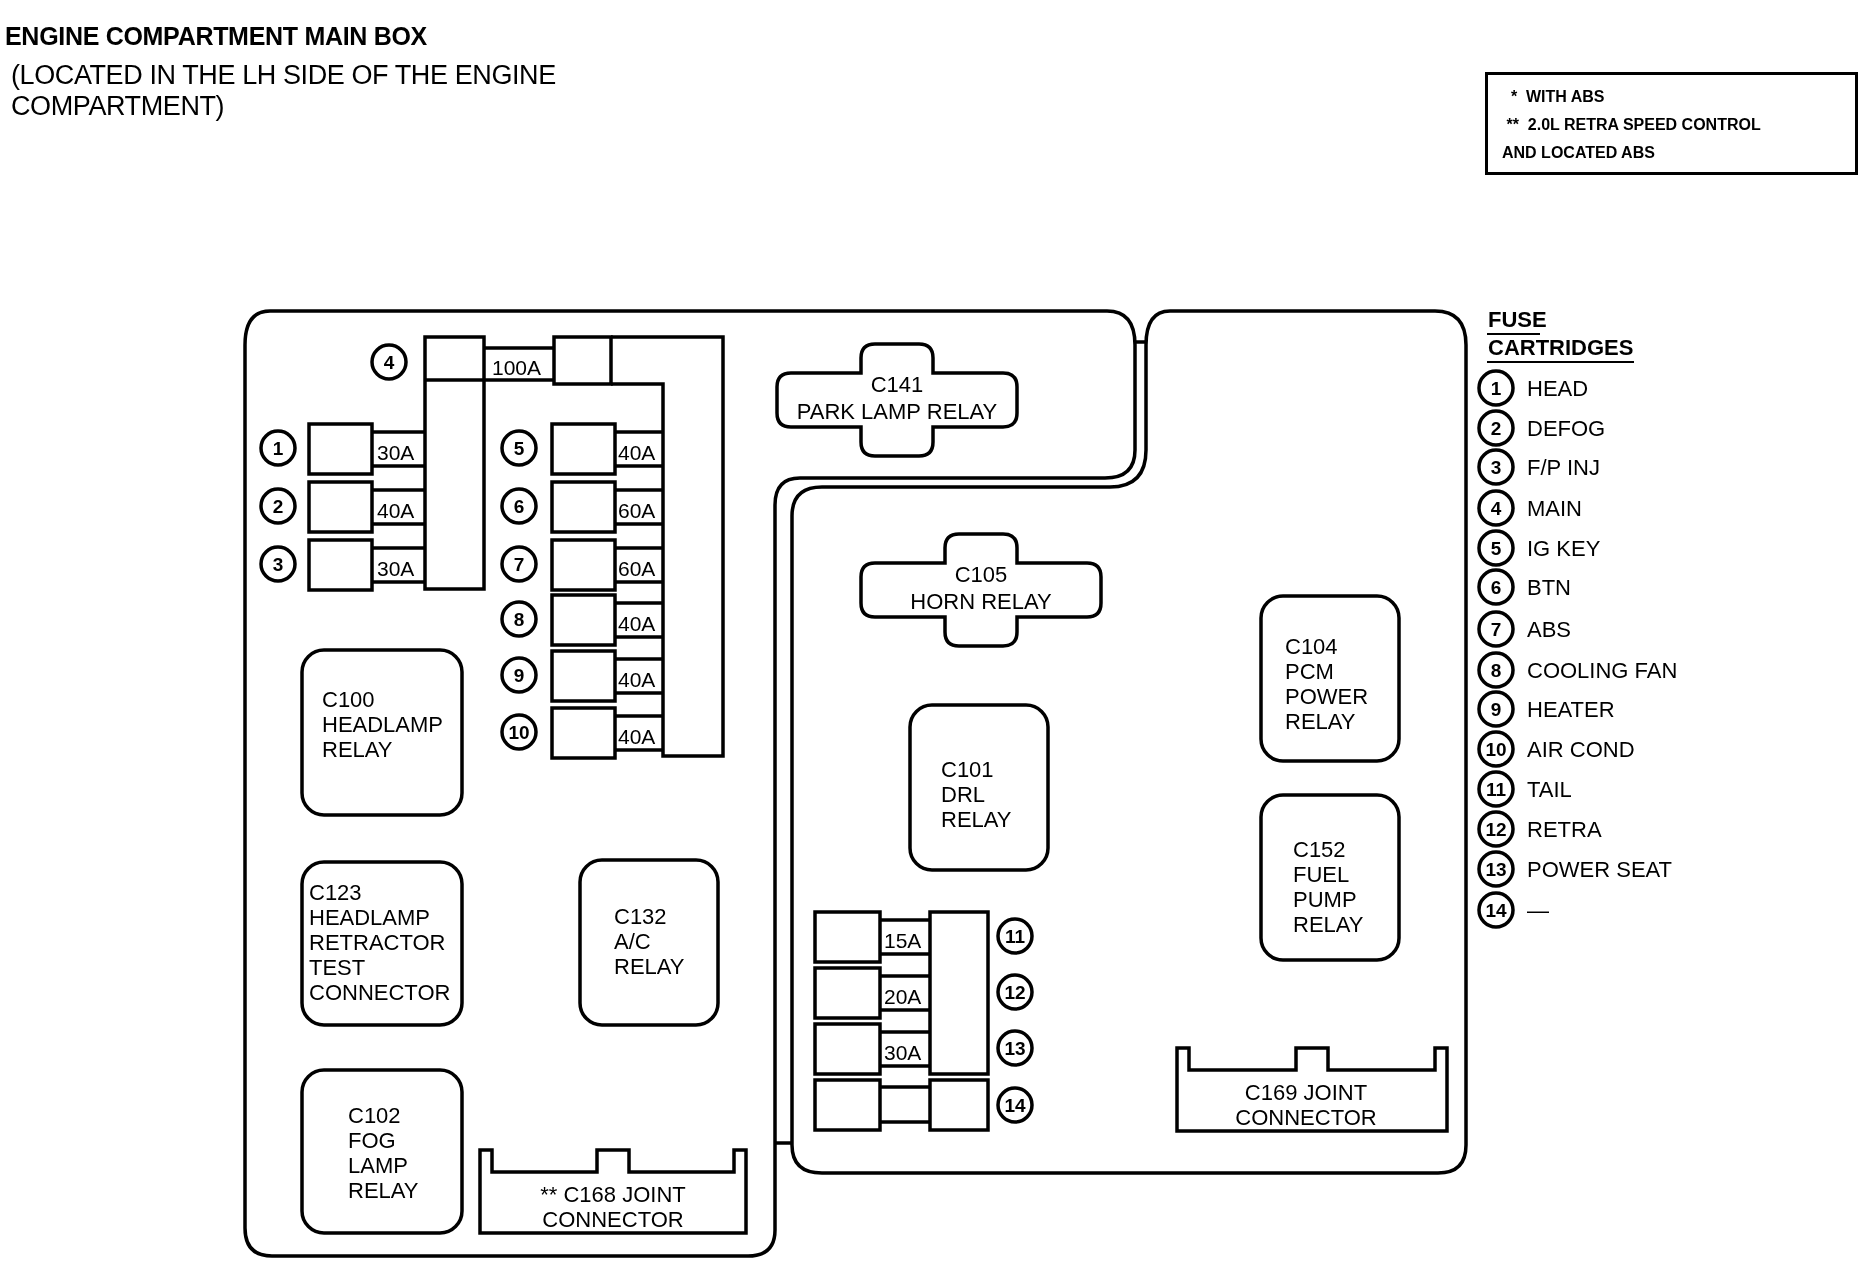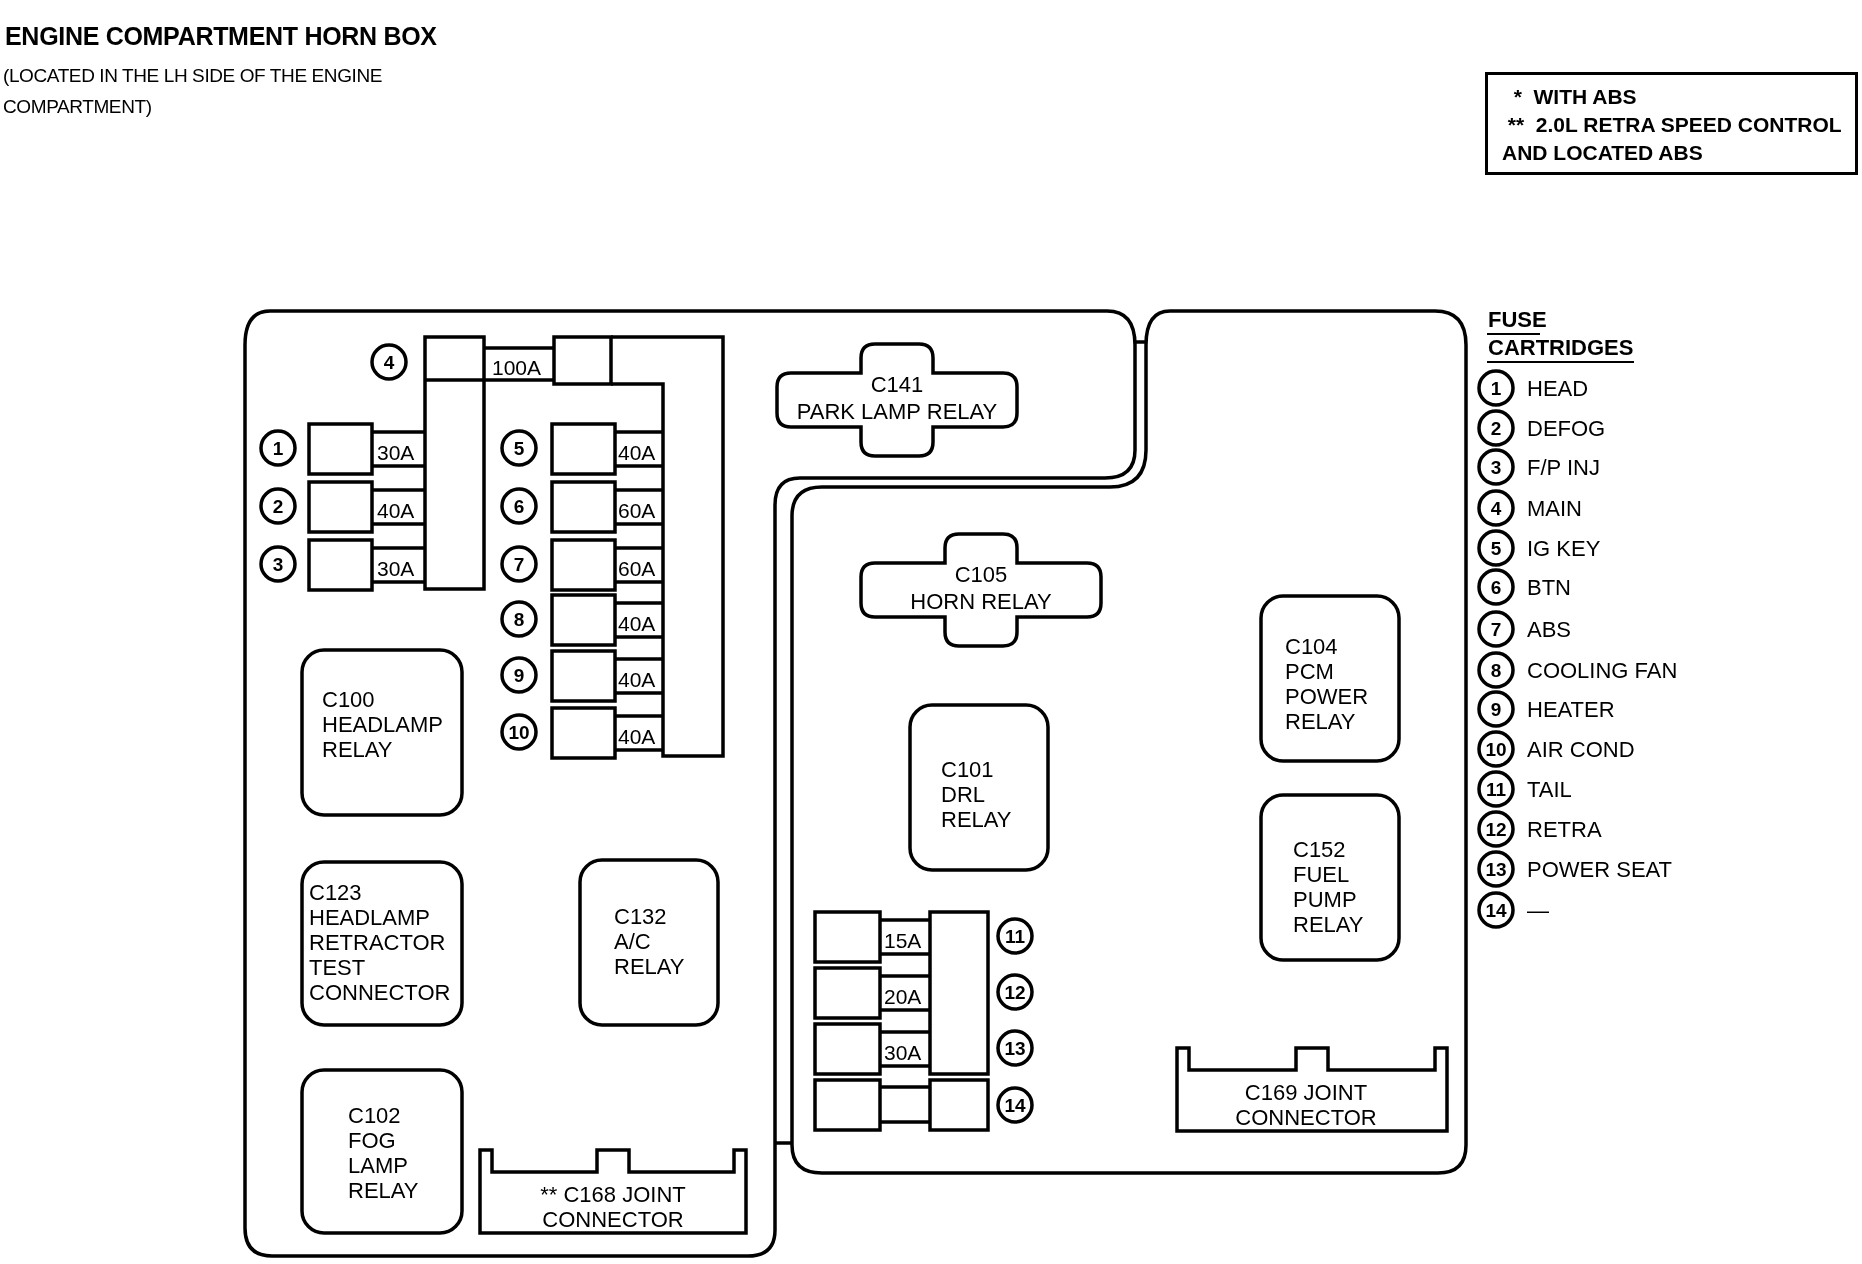--- a/index.html
+++ b/index.html
@@ -1,31 +1,31 @@
 <!DOCTYPE html>
 <html><head>
 <meta charset="utf-8">
 <style>
   html, body { margin:0; padding:0; background:#ffffff; }
   body { width:1862px; height:1264px; position:relative; overflow:hidden; font-family:"Liberation Sans", sans-serif; color:#000; }
   .title { position:absolute; left:5px; top:22px; font-weight:bold; font-size:25px; letter-spacing:-0.3px; }
-  .subtitle { position:absolute; left:3px; top:60px; font-size:19px; line-height:31px; letter-spacing:-0.4px; }
-  .notes { position:absolute; left:1485px; top:72px; width:373px; height:103px; border:3px solid #000; box-sizing:border-box; font-weight:bold; font-size:21px; line-height:28px; padding:8px 0 0 14px; }
+  .subtitle { position:absolute; left:11px; top:60px; font-size:27px; line-height:31px; letter-spacing:-0.4px; }
+  .notes { position:absolute; left:1485px; top:72px; width:373px; height:103px; border:3px solid #000; box-sizing:border-box; font-weight:bold; font-size:16px; line-height:28px; padding:8px 0 0 14px; }
   .notes div { white-space:pre; }
   svg { position:absolute; left:0; top:0; }
   svg text { font-family:"Liberation Sans", sans-serif; fill:#000; }
   .lbl { font-size:22px; }
   .amp { font-size:21px; }
   .leg { font-size:22px; }
   .num { font-size:19px; font-weight:bold; text-anchor:middle; }
 </style>
 </head>
 <body>
 
-<div class="title">ENGINE COMPARTMENT HORN BOX</div>
+<div class="title">ENGINE COMPARTMENT MAIN BOX</div>
 <div class="subtitle">
   <div>(LOCATED IN THE LH SIDE OF THE ENGINE</div>
   <div>COMPARTMENT)</div>
 </div>
 <div class="notes">
   <div>  *  WITH ABS</div>
   <div> **  2.0L RETRA SPEED CONTROL</div>
   <div>AND LOCATED ABS</div>
 </div>
 

